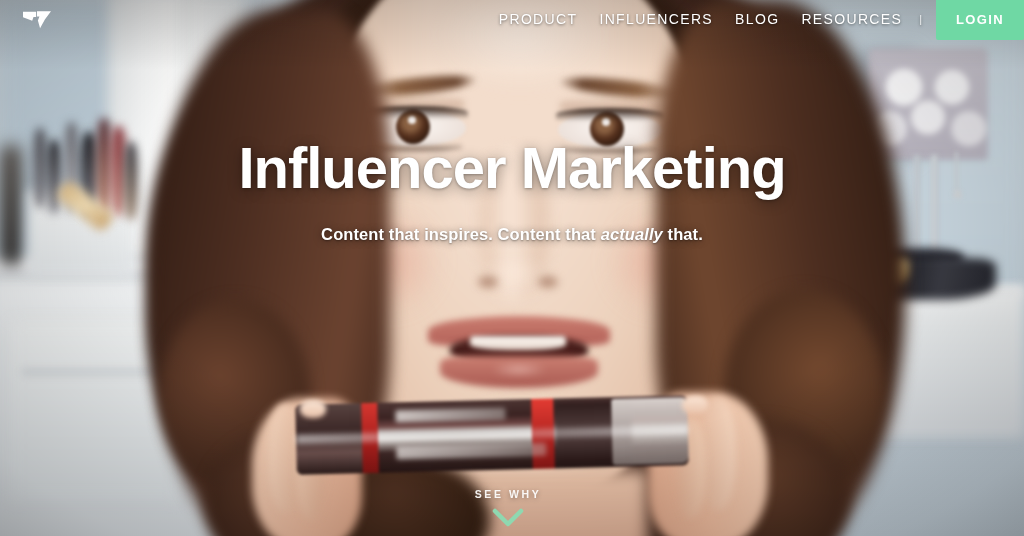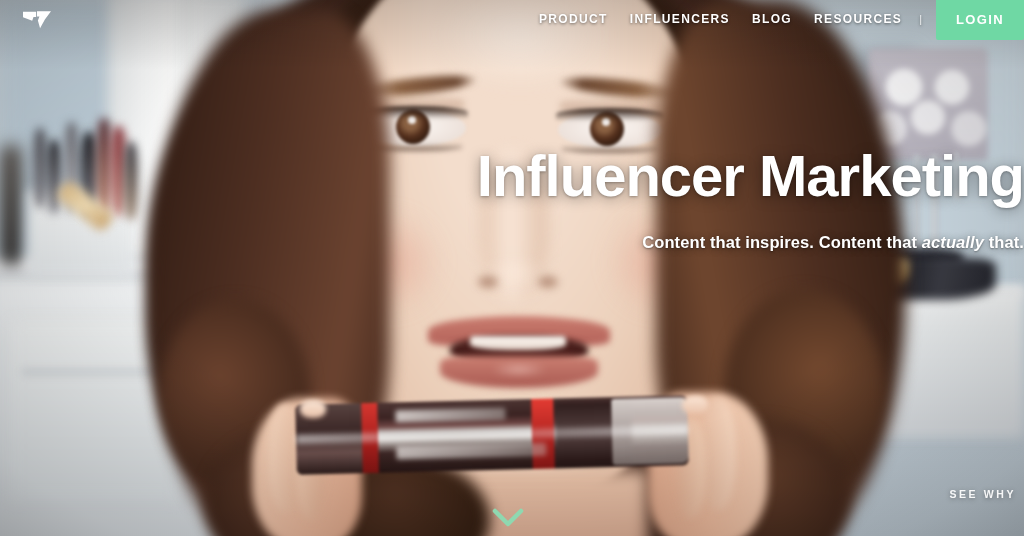--- a/index.html
+++ b/index.html
@@ -419,55 +419,55 @@
     margin-left:22px; cursor:pointer;
   }
   .logo-mark { width:30px; height:21px; display:block; }
   .logo-text {
     color:#fff; font-size:23px; font-weight:600; letter-spacing:-.4px;
     line-height:1; text-shadow:0 1px 3px rgba(0,0,0,.35);
   }
 
   .nav { margin-left:auto; display:flex; align-items:center; height:100%; }
   .nav-link {
-    color:#fff; font-size:12px; font-weight:700; letter-spacing:1.35px;
+    color:#fff; font-size:14px; font-weight:400; letter-spacing:1.35px;
     text-decoration:none; padding:0 11px; white-space:nowrap;
     text-shadow:0 1px 3px rgba(0,0,0,.5);
   }
   .nav-sep {
     color:rgba(255,255,255,.85); font-size:11px; padding:0 6px;
     text-shadow:0 1px 3px rgba(0,0,0,.5);
   }
   .login-btn {
     background:#6FD8A4; color:#fff; border:none;
     font-family:"Liberation Sans", sans-serif;
     font-size:13px; font-weight:700; letter-spacing:1.35px;
     height:42px; padding:0 20px; margin-left:8px; cursor:pointer;
     border-radius:2px;
   }
 
   
   .hero-copy {
-    position:absolute; left:0; right:0; top:146px; text-align:right; z-index:30;
+    position:absolute; left:0; right:0; top:138px; text-align:center; z-index:30;
   }
   .hero-title {
     color:#fff; font-size:58px; font-weight:700; letter-spacing:-1px;
     line-height:1.05;
     text-shadow:0 2px 14px rgba(0,0,0,.38), 0 1px 3px rgba(0,0,0,.3);
   }
   .hero-sub {
     margin-top:26px; color:#fff; font-size:16.5px; font-weight:700;
     letter-spacing:.1px;
     text-shadow:0 1px 8px rgba(0,0,0,.45), 0 1px 2px rgba(0,0,0,.35);
   }
   .hero-sub em { font-style:italic; font-weight:700; }
 
   
   .see-why {
-    position:absolute; left:0; right:8px; bottom:8px; text-align:right; z-index:30;
+    position:absolute; left:0; right:8px; bottom:8px; text-align:center; z-index:30;
     cursor:pointer;
   }
   .see-why-label {
     color:rgba(255,255,255,.92); font-size:10.5px; font-weight:700;
     letter-spacing:2.6px; text-shadow:0 1px 5px rgba(0,0,0,.35);
   }
   .chev { display:block; margin:8px auto 0; }
 </style>
 </head>
 <body>

